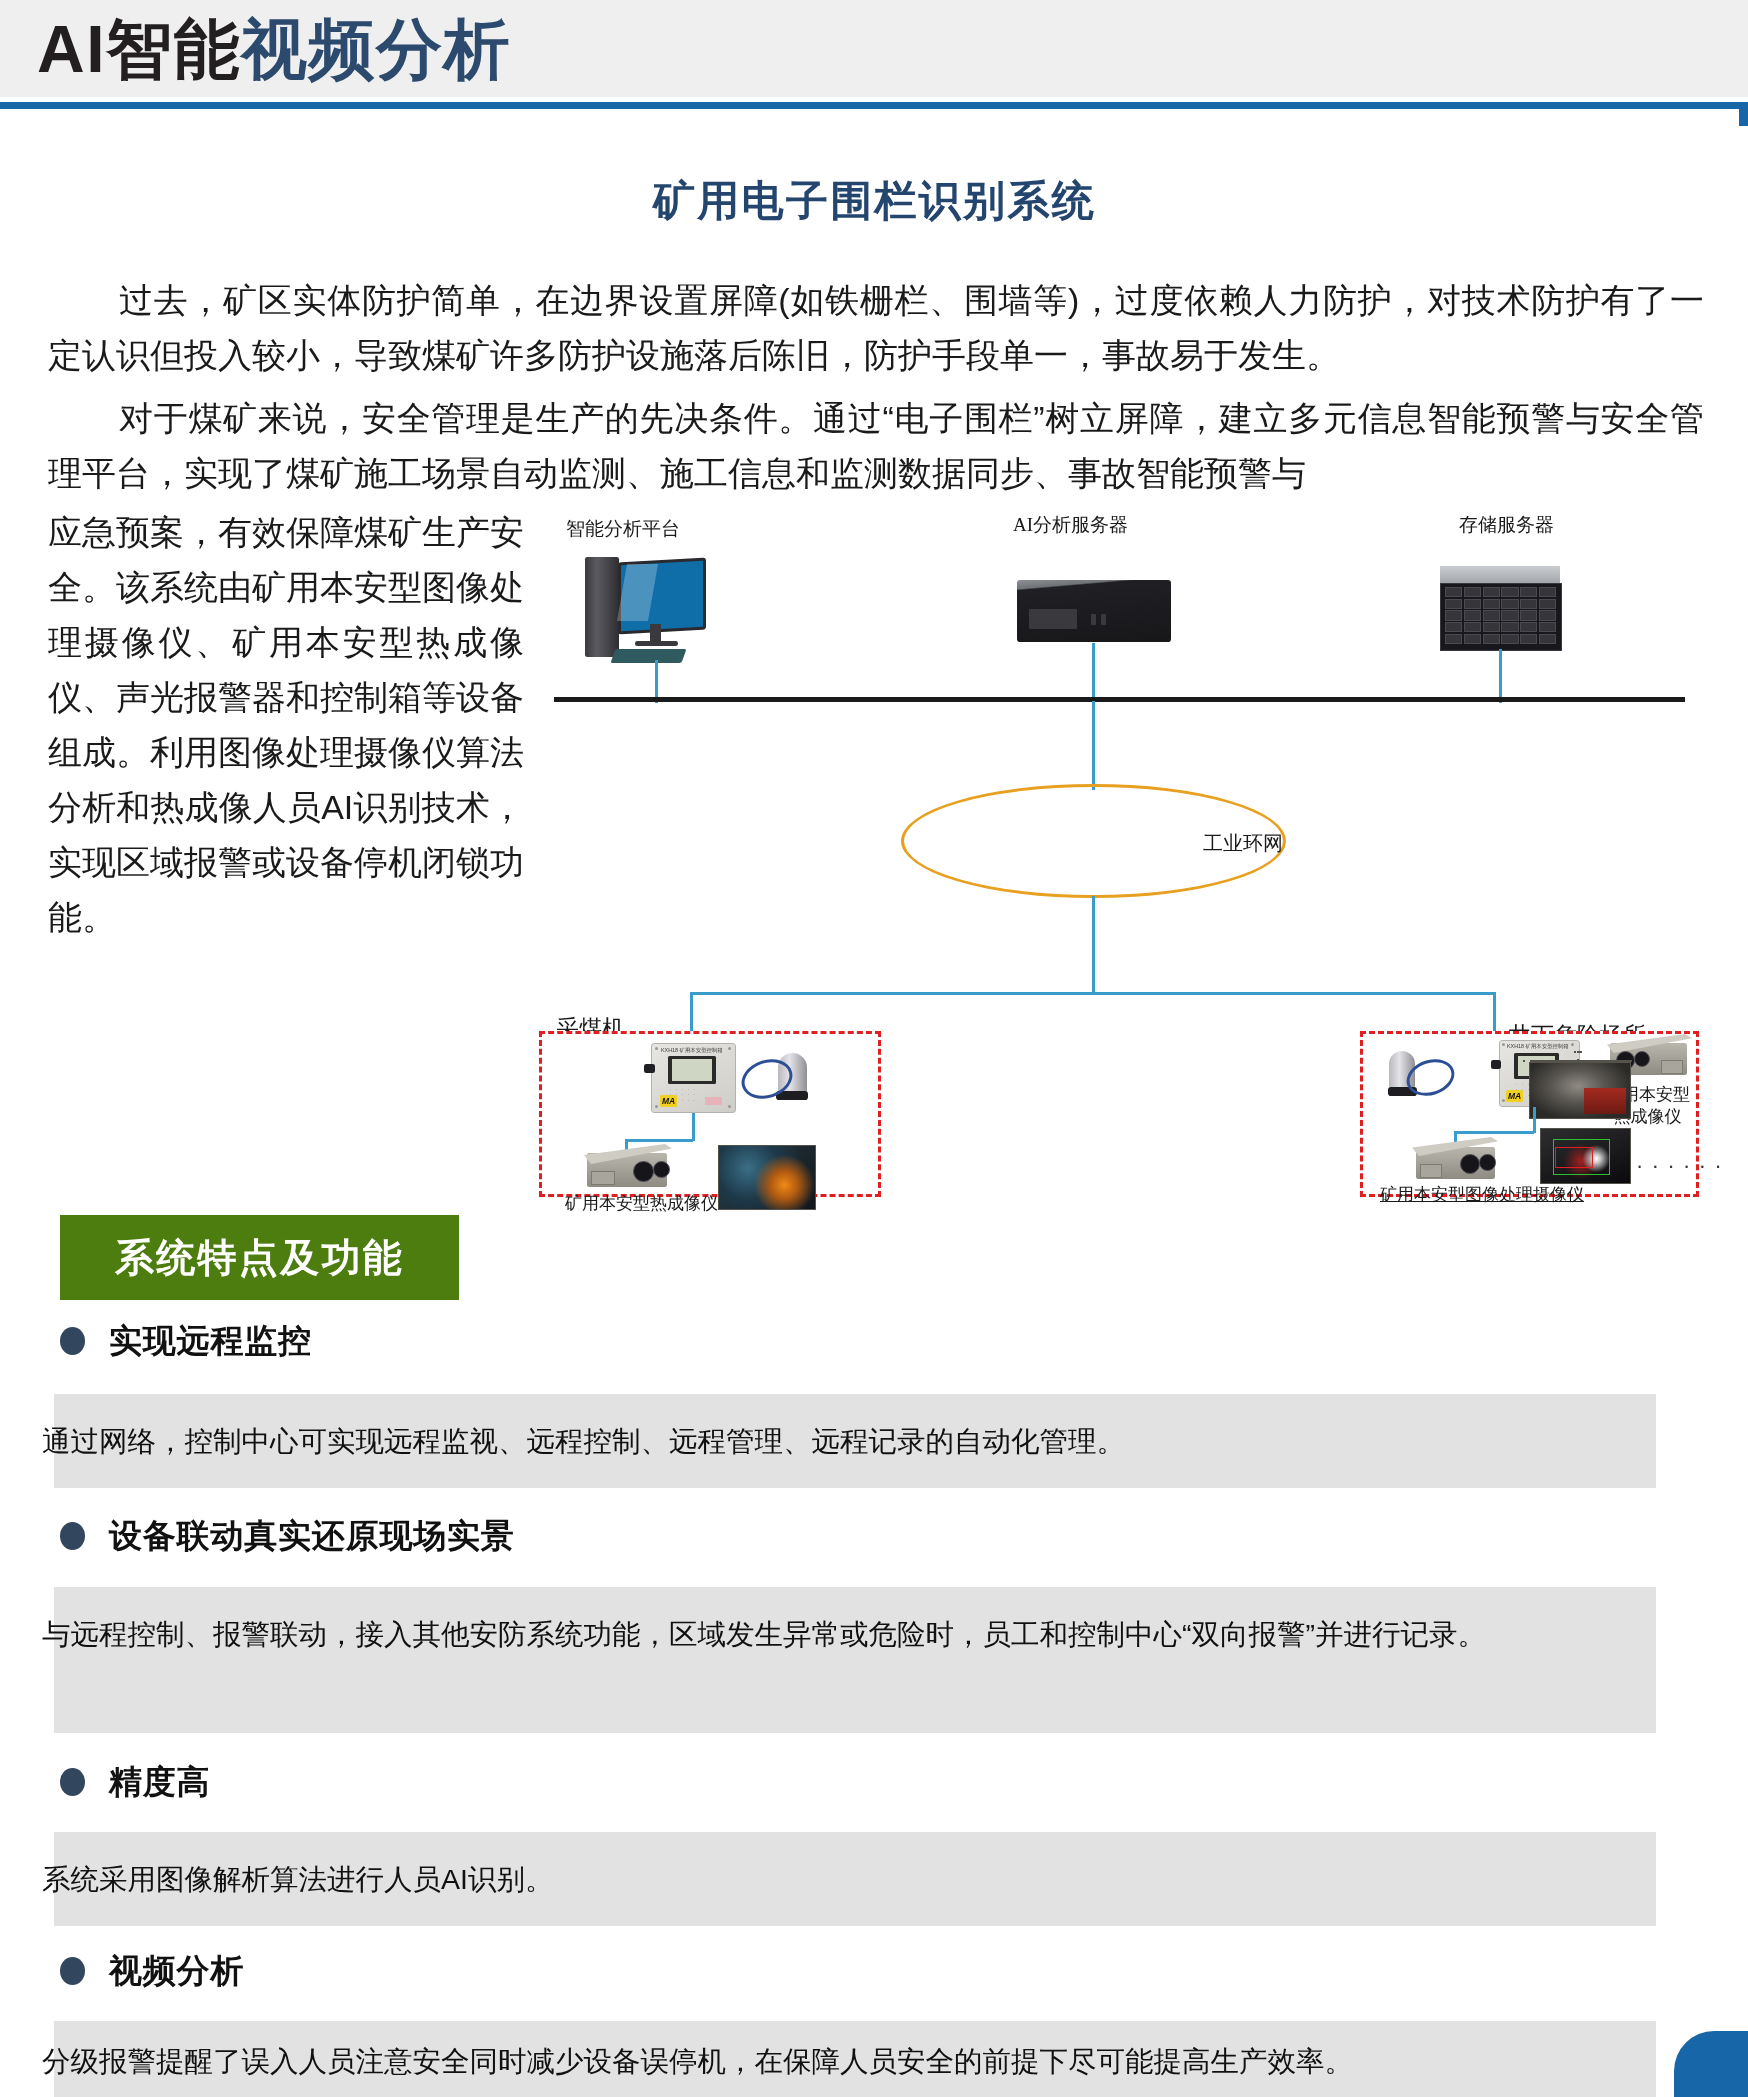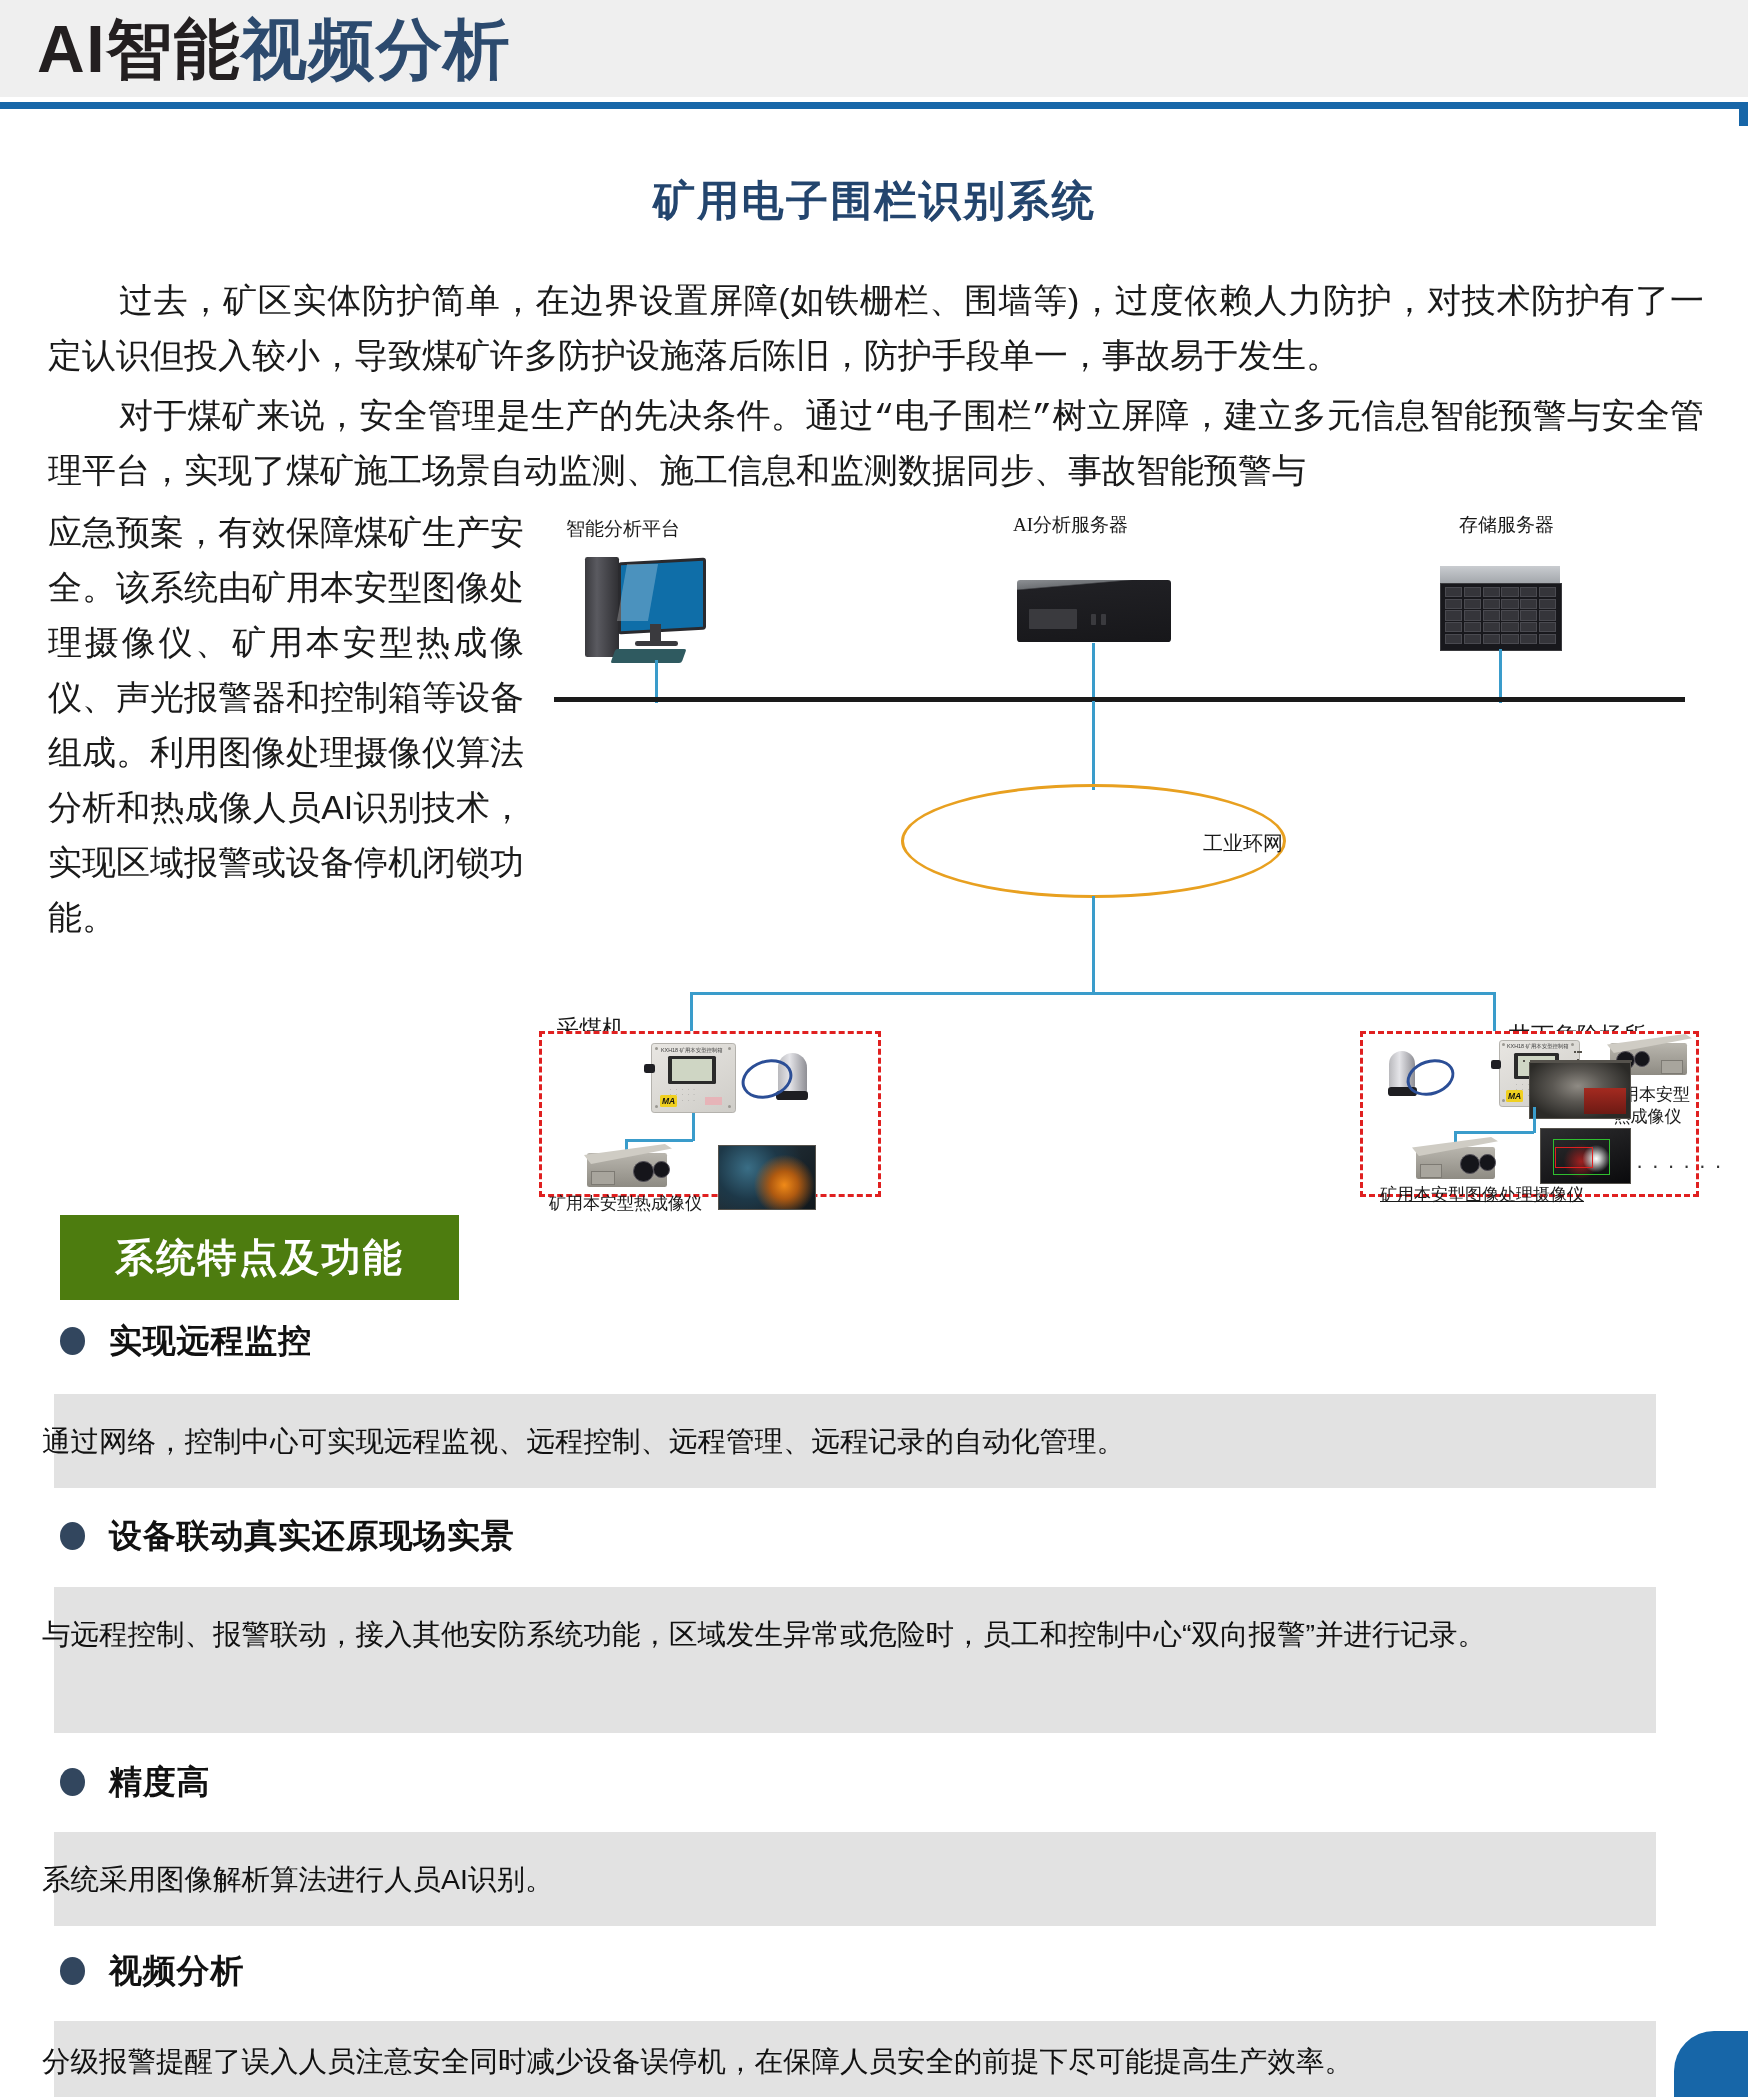--- a/index.html
+++ b/index.html
@@ -35,21 +35,21 @@
     position:absolute;left:0;top:173px;width:1749px;text-align:center;
     font-size:42px;font-weight:bold;color:#23456e;letter-spacing:2.3px;
   }
 
   
   .para{
     position:absolute;color:#1a1a1a;font-size:34px;line-height:55px;
     text-align:justify;text-justify:inter-ideograph;
   }
   #para1{left:48px;top:273px;width:1656px;text-indent:71px;}
-  #para2{left:48px;top:391px;width:1656px;text-indent:71px;font-family:Liberation Mono, monospace;}
+  #para2{left:48px;top:391px;width:1656px;text-indent:71px;}
   #para3{left:48px;top:505px;width:476px;text-indent:0;}
 
   
   .diagram{
     position:absolute;left:539px;top:512px;width:1163px;height:686px;
   }
   .dg-label{
     position:absolute;font-size:19px;color:#1a1a1a;white-space:nowrap;
     font-family:"Liberation Serif","DejaVu Serif",serif;
   }
@@ -346,21 +346,21 @@
   <div class="hline" style="left:86px;top:627px;width:68px;"></div>
   <div class="vline" style="left:86px;top:627px;height:14px;"></div>
 
   <div>
     <div class="cam" style="left:48px;top:641px;width:80px;height:34px;"></div>
     <div class="cam-hood" style="left:45px;top:632px;width:88px;height:20px;"></div>
     <div class="cam-lens" style="left:94px;top:649px;width:18.5px;height:18.5px;"></div>
     <div class="cam-lens" style="left:114px;top:649px;width:15.4px;height:15.4px;"></div>
     <div class="cam-plate" style="left:52px;top:659px;width:21.6px;height:12.3px;"></div>
   </div>
-  <div class="dg-small" style="left:2px;top:681px;width:169px;">矿用本安型热成像仪</div>
+  <div class="dg-small" style="left:18px;top:681px;width:169px;">矿用本安型热成像仪</div>
 
   <div class="photo" style="left:179px;top:633px;width:96px;height:63px;">
     <div class="photo-shearer"></div>
   </div>
 
   <div class="dashbox" style="left:821px;top:519px;width:339px;height:166px;"></div>
 
   <div>
     <div class="alarm-dome" style="left:850px;top:539px;width:26px;height:37px;"></div>
     <div class="alarm-base" style="left:849px;top:575px;width:29px;height:8.5px;"></div>

